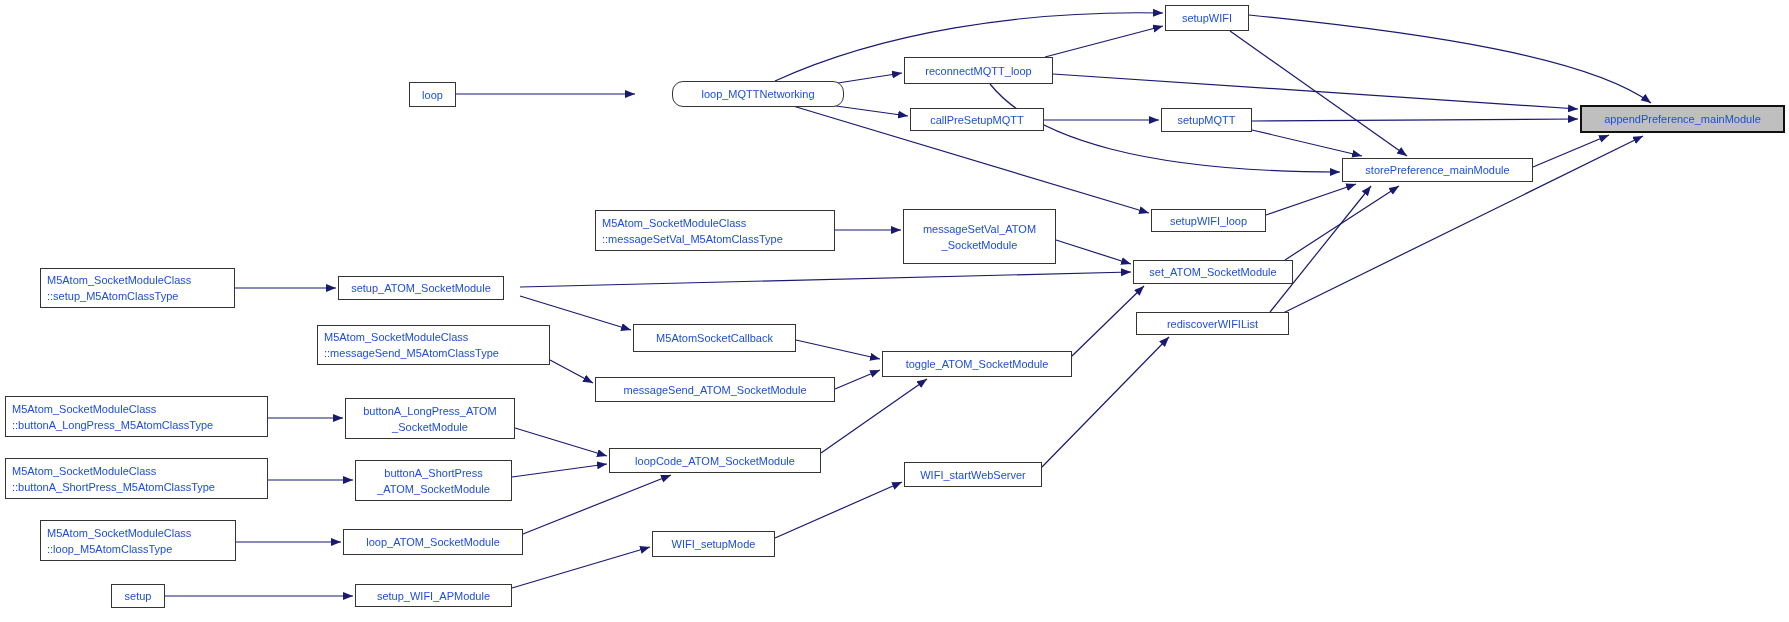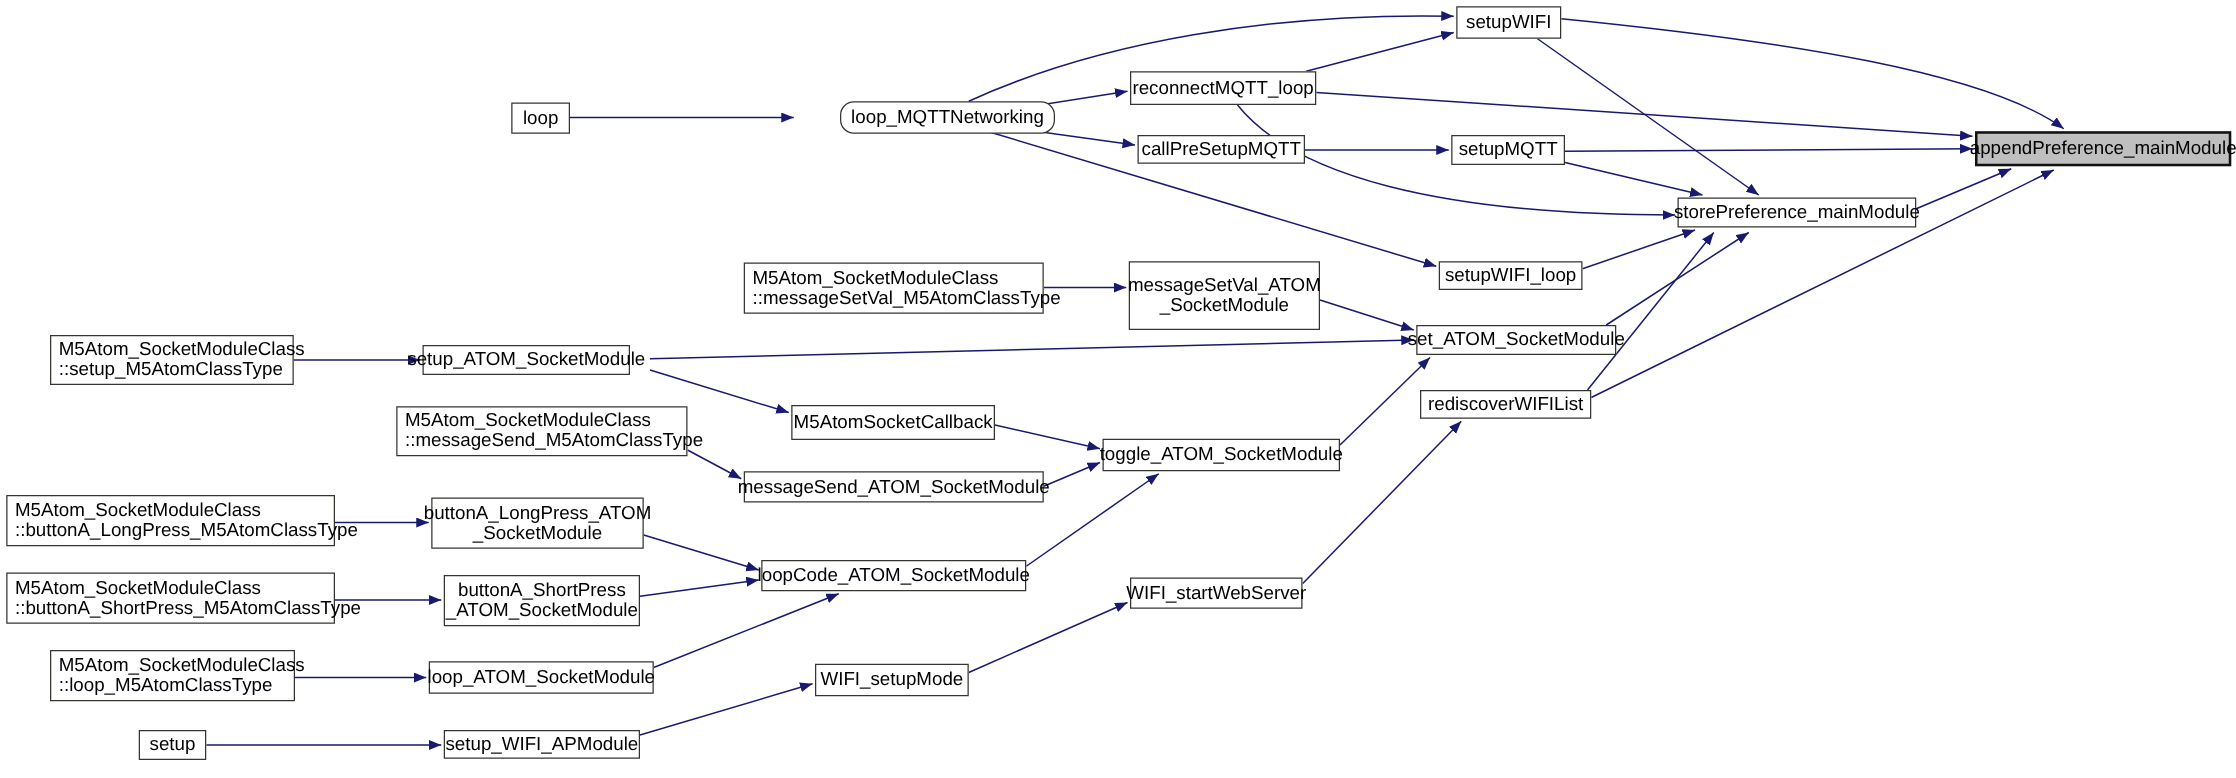--- a/index.html
+++ b/index.html
@@ -9,22 +9,22 @@
     background:#ffffff;
     font-family:"Liberation Sans",sans-serif;
     overflow:hidden;
   }
   #edge-layer{position:absolute;left:0;top:0;width:1789px;height:622px;}
   .node{
     position:absolute;
     box-sizing:border-box;
     background:#ffffff;
     border:1.5px solid #35352f;
-    color:#000000;
-    font-size:15px;
+    color:#1d4ed8;
+    font-size:11px;
     line-height:16px;
     display:flex;
     align-items:center;
     justify-content:center;
     text-align:center;
     white-space:pre-line;
     cursor:pointer;
   }
   .node--left{
     justify-content:flex-start;
@@ -102,21 +102,21 @@
 _SocketModule</div>
   <div class="node node--left" style="left:40px;top:268px;width:195px;height:40px;">M5Atom_SocketModuleClass
 ::setup_M5AtomClassType</div>
   <div class="node" style="left:338px;top:276px;width:166px;height:24px;">setup_ATOM_SocketModule</div>
   <div class="node node--left" style="left:317px;top:325px;width:233px;height:40px;">M5Atom_SocketModuleClass
 ::messageSend_M5AtomClassType</div>
   <div class="node" style="left:633px;top:324px;width:163px;height:28px;">M5AtomSocketCallback</div>
   <div class="node" style="left:595px;top:377px;width:240px;height:25px;">messageSend_ATOM_SocketModule</div>
   <div class="node" style="left:882px;top:351px;width:190px;height:26px;">toggle_ATOM_SocketModule</div>
   <div class="node" style="left:1133px;top:260px;width:160px;height:24px;">set_ATOM_SocketModule</div>
-  <div class="node" style="left:1136px;top:312px;width:137px;height:23px;">rediscoverWIFIList</div>
+  <div class="node" style="left:1136px;top:312px;width:153px;height:23px;">rediscoverWIFIList</div>
   <div class="node node--left" style="left:5px;top:396px;width:263px;height:41px;">M5Atom_SocketModuleClass
 ::buttonA_LongPress_M5AtomClassType</div>
   <div class="node" style="left:345px;top:398px;width:170px;height:41px;">buttonA_LongPress_ATOM
 _SocketModule</div>
   <div class="node node--left" style="left:5px;top:458px;width:263px;height:41px;">M5Atom_SocketModuleClass
 ::buttonA_ShortPress_M5AtomClassType</div>
   <div class="node" style="left:355px;top:460px;width:157px;height:41px;">buttonA_ShortPress
 _ATOM_SocketModule</div>
   <div class="node node--left" style="left:40px;top:520px;width:196px;height:41px;">M5Atom_SocketModuleClass
 ::loop_M5AtomClassType</div>

